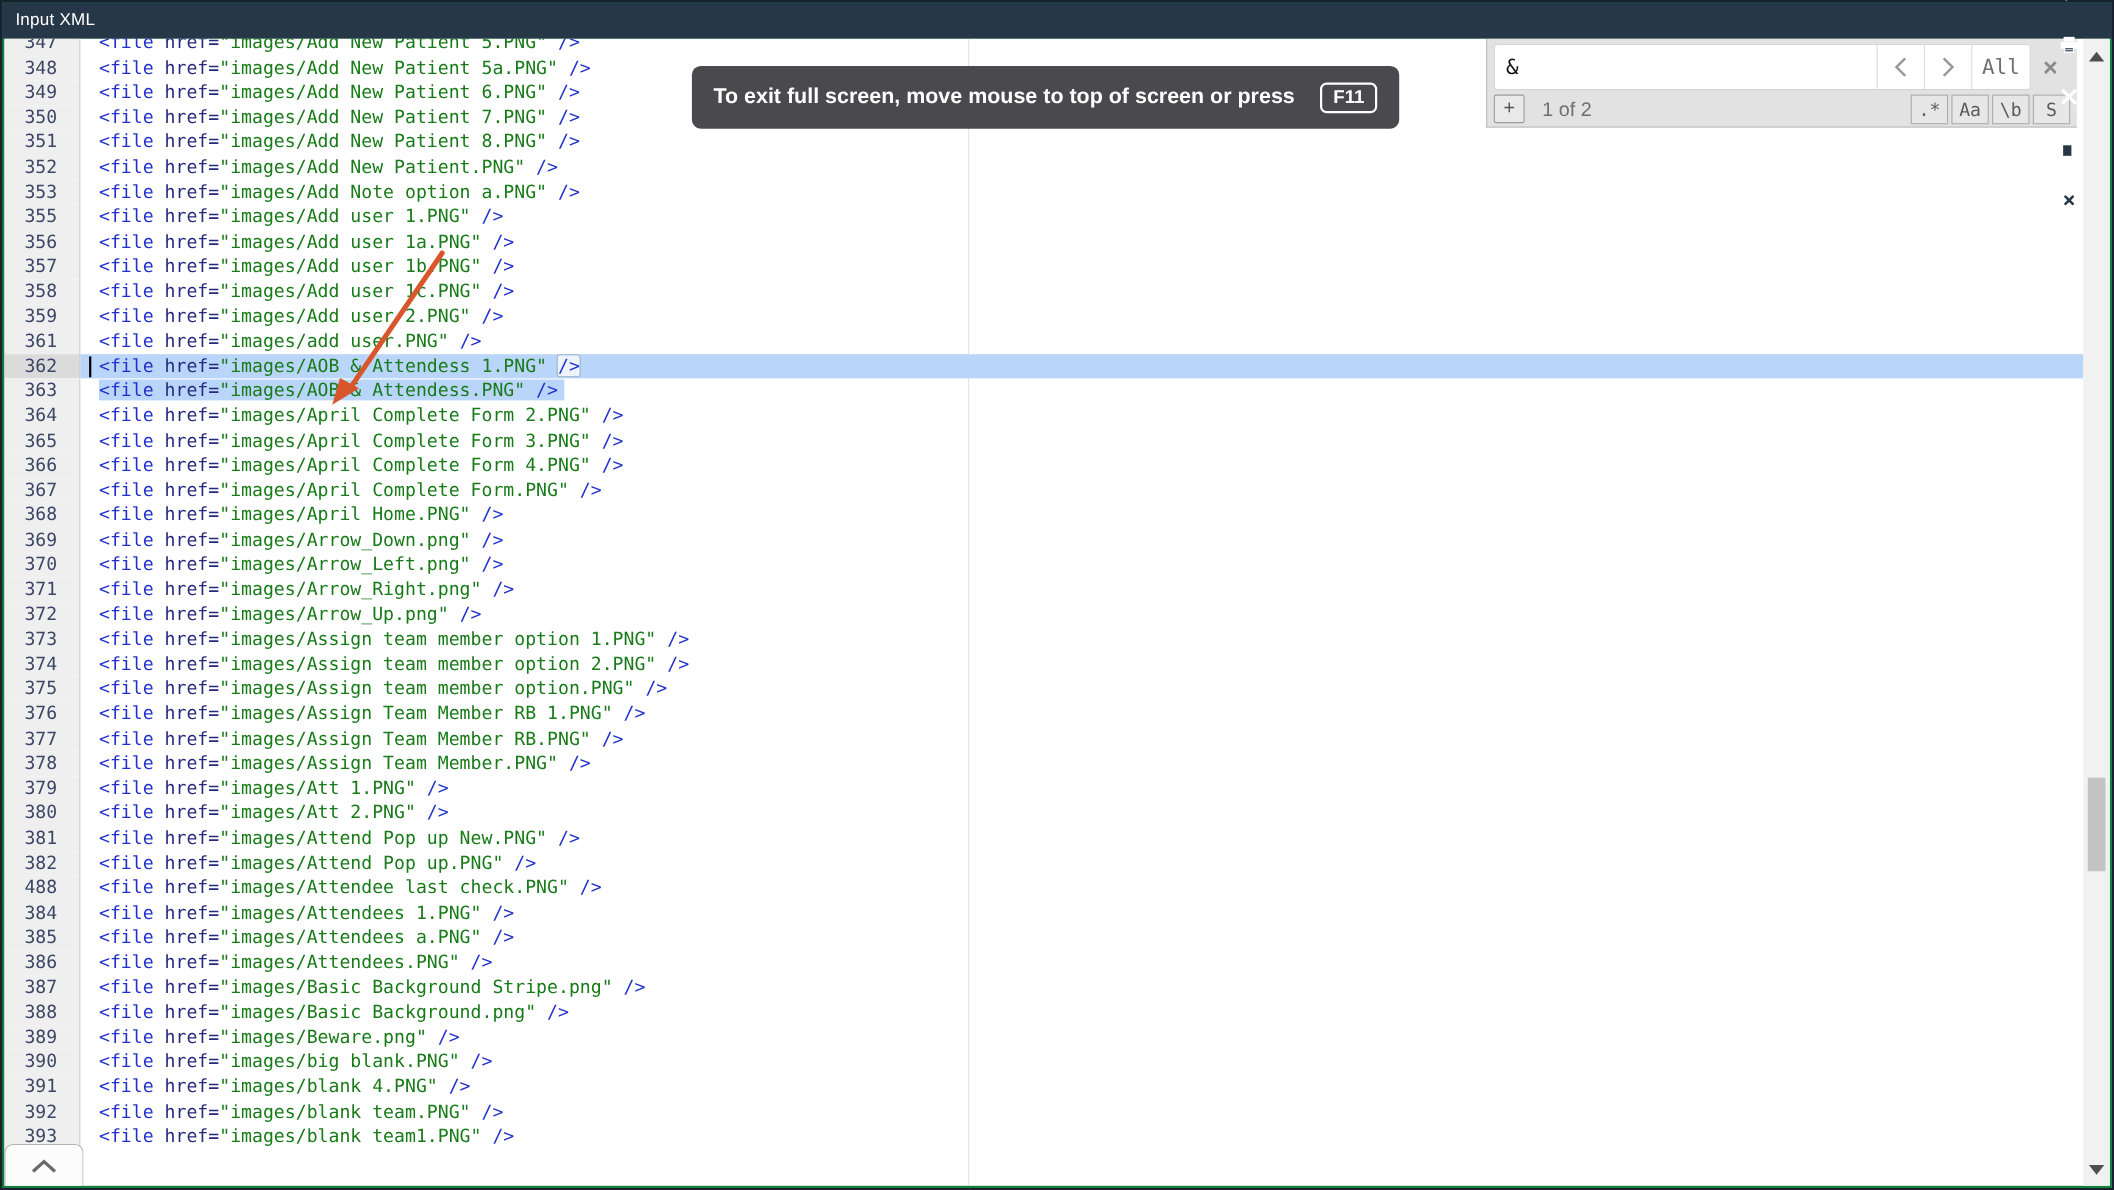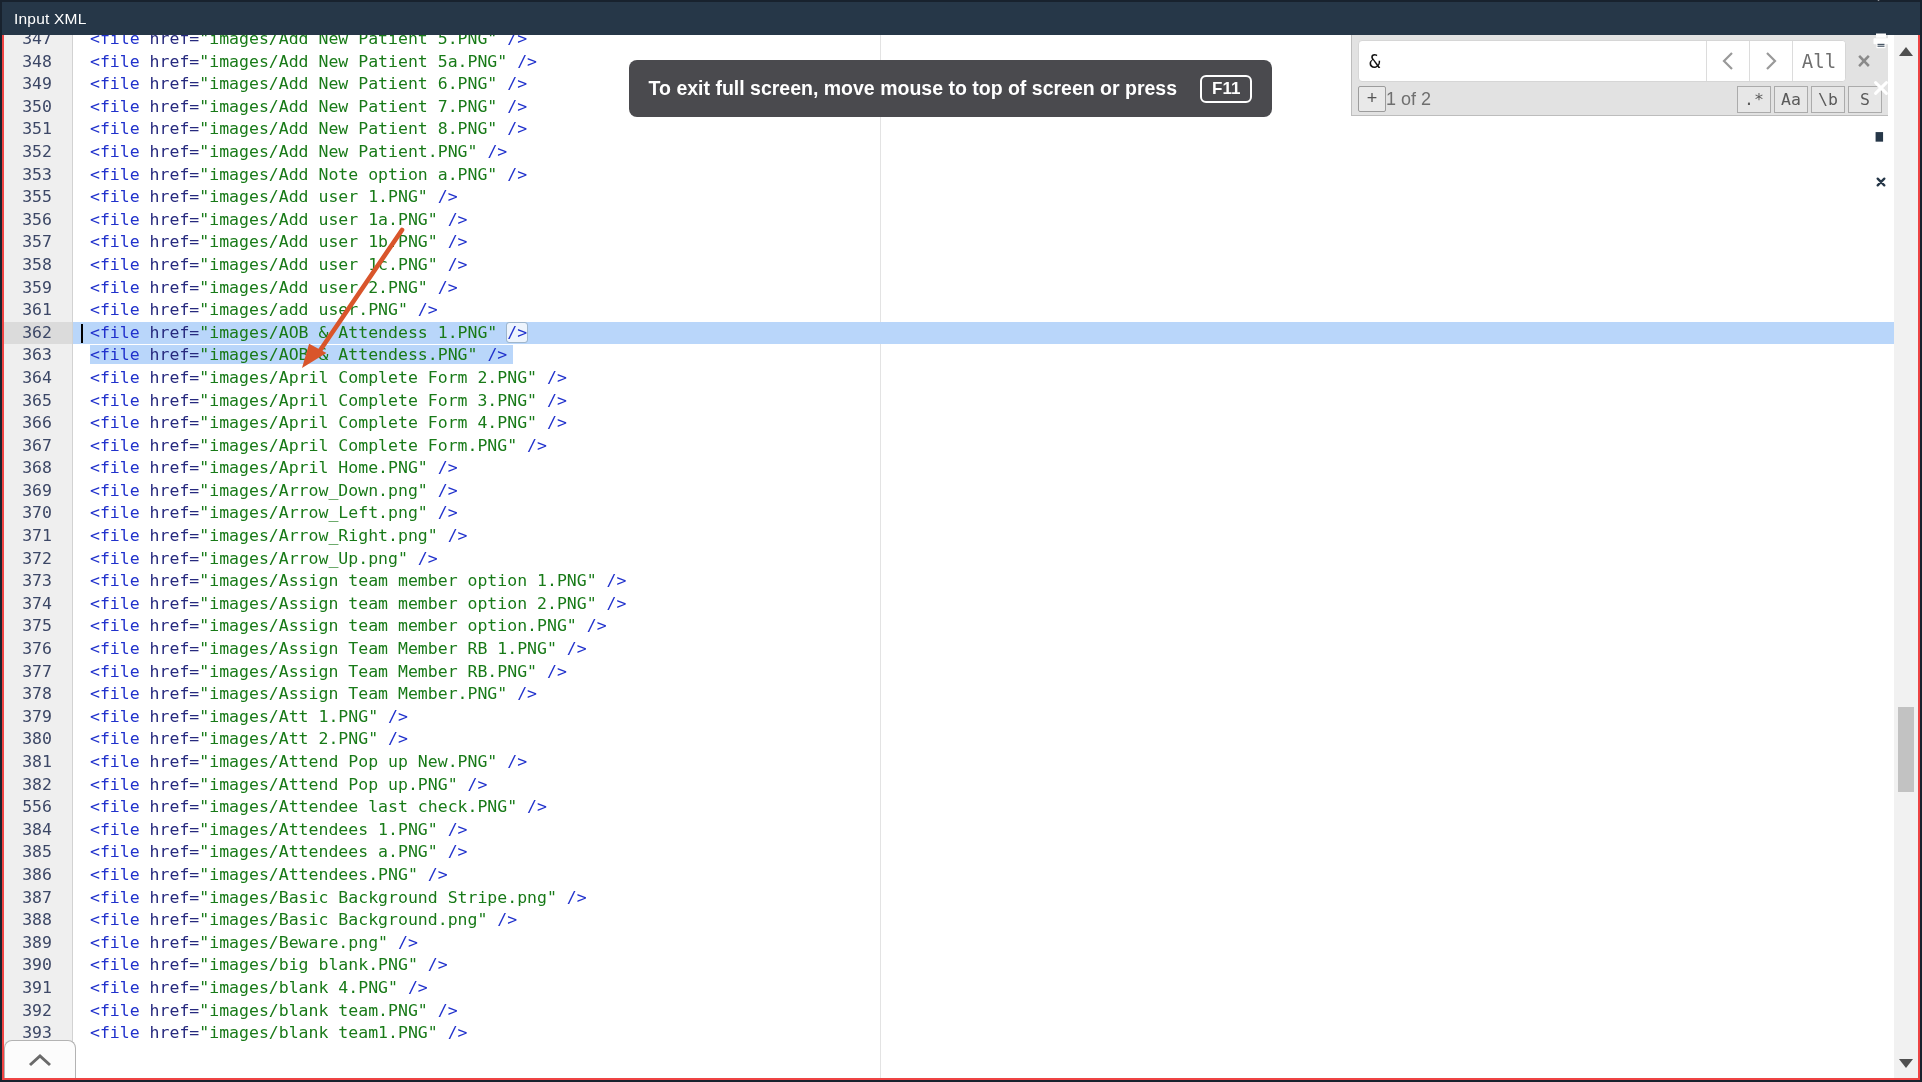--- a/index.html
+++ b/index.html
@@ -1,17 +1,17 @@
 <!DOCTYPE html>
 <html><head>
 <meta charset="utf-8">
 <style>
   html,body{margin:0;padding:0;background:#fff;}
   body{width:1922px;height:1082px;position:relative;overflow:hidden;font-family:"Liberation Sans",sans-serif;}
-  .window{position:absolute;inset:0;border:2px solid #18222e;box-sizing:border-box;background:#ef4444;}
+  .window{position:absolute;inset:0;border:2px solid #18222e;box-sizing:border-box;background:#15803d;}
 
   
   .titlebar{position:absolute;left:0;top:0;right:0;height:33px;background:#263748;color:#fff;display:flex;align-items:center;z-index:30;}
   .title{margin-left:12px;font-size:15.5px;letter-spacing:.2px;}
   .tb-right{margin-left:auto;display:flex;align-items:center;gap:27px;margin-right:12px;flex-direction:column;}
   .sample{font-size:16px;}
   .tb-icon{width:20px;height:20px;display:block;cursor:pointer;}
 
   
   .editor{position:absolute;left:2px;top:33px;right:2px;bottom:2px;background:#fff;overflow:hidden;}
@@ -39,21 +39,21 @@
   .findpanel{position:absolute;left:1347px;top:0;width:537px;background:#e2e2e2;border-left:1px solid #bdbdbd;border-bottom:1px solid #bdbdbd;z-index:15;padding:5px 6px 3px 6px;box-sizing:border-box;}
   .find-top{display:flex;align-items:stretch;height:42px;}
   .find-box{flex:1;background:#fff;border-radius:4px;border:1px solid #d6d6d6;display:flex;overflow:hidden;}
   .find-input{flex:1;border:none;outline:none;background:transparent;font-family:"DejaVu Sans Mono",monospace;font-size:19px;color:#111;padding:0 10px;}
   .sbtn{width:42px;display:flex;align-items:center;justify-content:center;border-left:1px solid #dcdcdc;cursor:pointer;background:#fff;}
   .sbtn svg{display:block;}
   .all-btn{width:52px;font-family:"DejaVu Sans Mono",monospace;font-size:19px;color:#6f6f6f;}
   .close-find{width:36px;display:flex;align-items:center;justify-content:center;color:#8a8a8a;font-size:23px;font-weight:bold;cursor:pointer;}
   .find-bottom{display:flex;align-items:center;margin-top:4px;height:26px;}
   .plus-btn{width:26px;height:24px;border:1px solid #9c9c9c;background:#e9e9e9;color:#555;font-size:18px;line-height:22px;text-align:center;border-radius:2px;cursor:pointer;}
-  .count{color:#6f6f6f;font-size:18px;}
+  .count{color:#6f6f6f;font-size:18px;margin-left:16px;}
   .opts{margin-left:auto;display:flex;gap:3px;}
   .opt{min-width:22px;height:25px;padding:0 5px;border:1px solid #ababab;background:#e7e7e7;color:#5a5a5a;font-size:16.5px;display:flex;align-items:center;justify-content:center;font-family:"DejaVu Sans Mono",monospace;cursor:pointer;}
 
   
   .scrollbar{position:absolute;right:0;top:0;bottom:0;width:24px;background:#f1f1f1;z-index:14;}
   .sb-up{position:absolute;top:12px;left:5px;width:0;height:0;border-left:7px solid transparent;border-right:7px solid transparent;border-bottom:9px solid #4f4f4f;cursor:pointer;}
   .sb-down{position:absolute;bottom:10px;left:5px;width:0;height:0;border-left:7px solid transparent;border-right:7px solid transparent;border-top:9px solid #4f4f4f;cursor:pointer;}
   .sb-thumb{position:absolute;left:4px;width:16px;top:672px;height:85px;background:#c2c2c2;cursor:pointer;}
 
   
@@ -137,21 +137,21 @@
         <div class="row"><div class="gut">373</div><div class="codetext"><span class="tag">&lt;file</span><span class="attr"> href=</span><span class="str">"images/Assign team member option 1.PNG"</span><span class="plain"> </span><span class="tag">/&gt;</span></div></div>
         <div class="row"><div class="gut">374</div><div class="codetext"><span class="tag">&lt;file</span><span class="attr"> href=</span><span class="str">"images/Assign team member option 2.PNG"</span><span class="plain"> </span><span class="tag">/&gt;</span></div></div>
         <div class="row"><div class="gut">375</div><div class="codetext"><span class="tag">&lt;file</span><span class="attr"> href=</span><span class="str">"images/Assign team member option.PNG"</span><span class="plain"> </span><span class="tag">/&gt;</span></div></div>
         <div class="row"><div class="gut">376</div><div class="codetext"><span class="tag">&lt;file</span><span class="attr"> href=</span><span class="str">"images/Assign Team Member RB 1.PNG"</span><span class="plain"> </span><span class="tag">/&gt;</span></div></div>
         <div class="row"><div class="gut">377</div><div class="codetext"><span class="tag">&lt;file</span><span class="attr"> href=</span><span class="str">"images/Assign Team Member RB.PNG"</span><span class="plain"> </span><span class="tag">/&gt;</span></div></div>
         <div class="row"><div class="gut">378</div><div class="codetext"><span class="tag">&lt;file</span><span class="attr"> href=</span><span class="str">"images/Assign Team Member.PNG"</span><span class="plain"> </span><span class="tag">/&gt;</span></div></div>
         <div class="row"><div class="gut">379</div><div class="codetext"><span class="tag">&lt;file</span><span class="attr"> href=</span><span class="str">"images/Att 1.PNG"</span><span class="plain"> </span><span class="tag">/&gt;</span></div></div>
         <div class="row"><div class="gut">380</div><div class="codetext"><span class="tag">&lt;file</span><span class="attr"> href=</span><span class="str">"images/Att 2.PNG"</span><span class="plain"> </span><span class="tag">/&gt;</span></div></div>
         <div class="row"><div class="gut">381</div><div class="codetext"><span class="tag">&lt;file</span><span class="attr"> href=</span><span class="str">"images/Attend Pop up New.PNG"</span><span class="plain"> </span><span class="tag">/&gt;</span></div></div>
         <div class="row"><div class="gut">382</div><div class="codetext"><span class="tag">&lt;file</span><span class="attr"> href=</span><span class="str">"images/Attend Pop up.PNG"</span><span class="plain"> </span><span class="tag">/&gt;</span></div></div>
-        <div class="row"><div class="gut">556</div><div class="codetext"><span class="tag">&lt;file</span><span class="attr"> href=</span><span class="str">"images/Attendee last check.PNG"</span><span class="plain"> </span><span class="tag">/&gt;</span></div></div>
+        <div class="row"><div class="gut">488</div><div class="codetext"><span class="tag">&lt;file</span><span class="attr"> href=</span><span class="str">"images/Attendee last check.PNG"</span><span class="plain"> </span><span class="tag">/&gt;</span></div></div>
         <div class="row"><div class="gut">384</div><div class="codetext"><span class="tag">&lt;file</span><span class="attr"> href=</span><span class="str">"images/Attendees 1.PNG"</span><span class="plain"> </span><span class="tag">/&gt;</span></div></div>
         <div class="row"><div class="gut">385</div><div class="codetext"><span class="tag">&lt;file</span><span class="attr"> href=</span><span class="str">"images/Attendees a.PNG"</span><span class="plain"> </span><span class="tag">/&gt;</span></div></div>
         <div class="row"><div class="gut">386</div><div class="codetext"><span class="tag">&lt;file</span><span class="attr"> href=</span><span class="str">"images/Attendees.PNG"</span><span class="plain"> </span><span class="tag">/&gt;</span></div></div>
         <div class="row"><div class="gut">387</div><div class="codetext"><span class="tag">&lt;file</span><span class="attr"> href=</span><span class="str">"images/Basic Background Stripe.png"</span><span class="plain"> </span><span class="tag">/&gt;</span></div></div>
         <div class="row"><div class="gut">388</div><div class="codetext"><span class="tag">&lt;file</span><span class="attr"> href=</span><span class="str">"images/Basic Background.png"</span><span class="plain"> </span><span class="tag">/&gt;</span></div></div>
         <div class="row"><div class="gut">389</div><div class="codetext"><span class="tag">&lt;file</span><span class="attr"> href=</span><span class="str">"images/Beware.png"</span><span class="plain"> </span><span class="tag">/&gt;</span></div></div>
         <div class="row"><div class="gut">390</div><div class="codetext"><span class="tag">&lt;file</span><span class="attr"> href=</span><span class="str">"images/big blank.PNG"</span><span class="plain"> </span><span class="tag">/&gt;</span></div></div>
         <div class="row"><div class="gut">391</div><div class="codetext"><span class="tag">&lt;file</span><span class="attr"> href=</span><span class="str">"images/blank 4.PNG"</span><span class="plain"> </span><span class="tag">/&gt;</span></div></div>
         <div class="row"><div class="gut">392</div><div class="codetext"><span class="tag">&lt;file</span><span class="attr"> href=</span><span class="str">"images/blank team.PNG"</span><span class="plain"> </span><span class="tag">/&gt;</span></div></div>
         <div class="row"><div class="gut">393</div><div class="codetext"><span class="tag">&lt;file</span><span class="attr"> href=</span><span class="str">"images/blank team1.PNG"</span><span class="plain"> </span><span class="tag">/&gt;</span></div></div>

